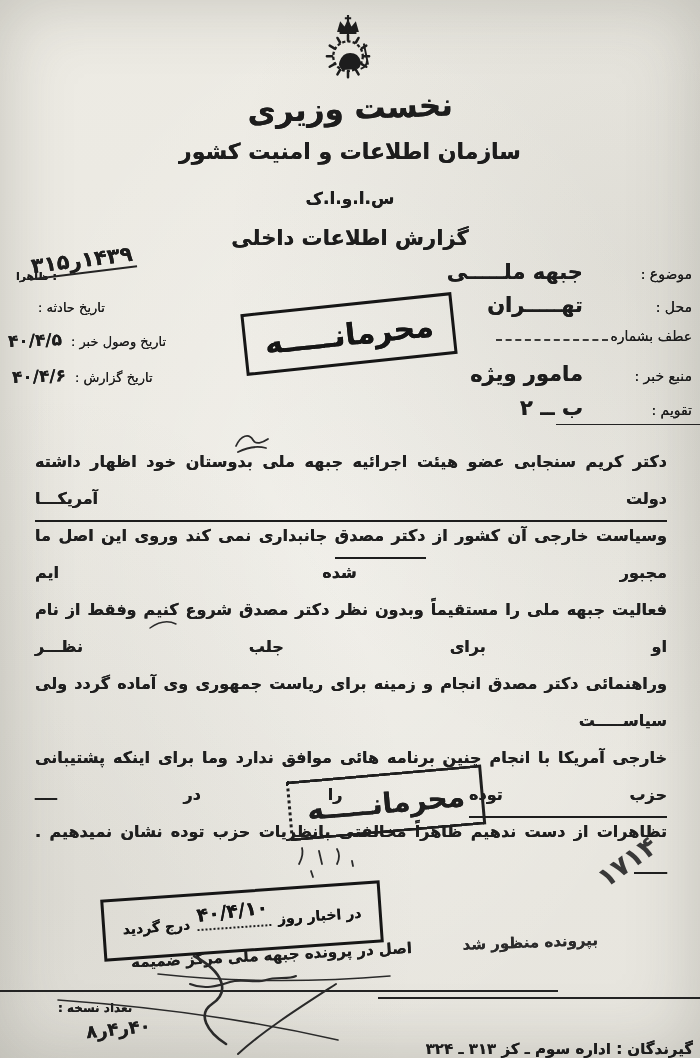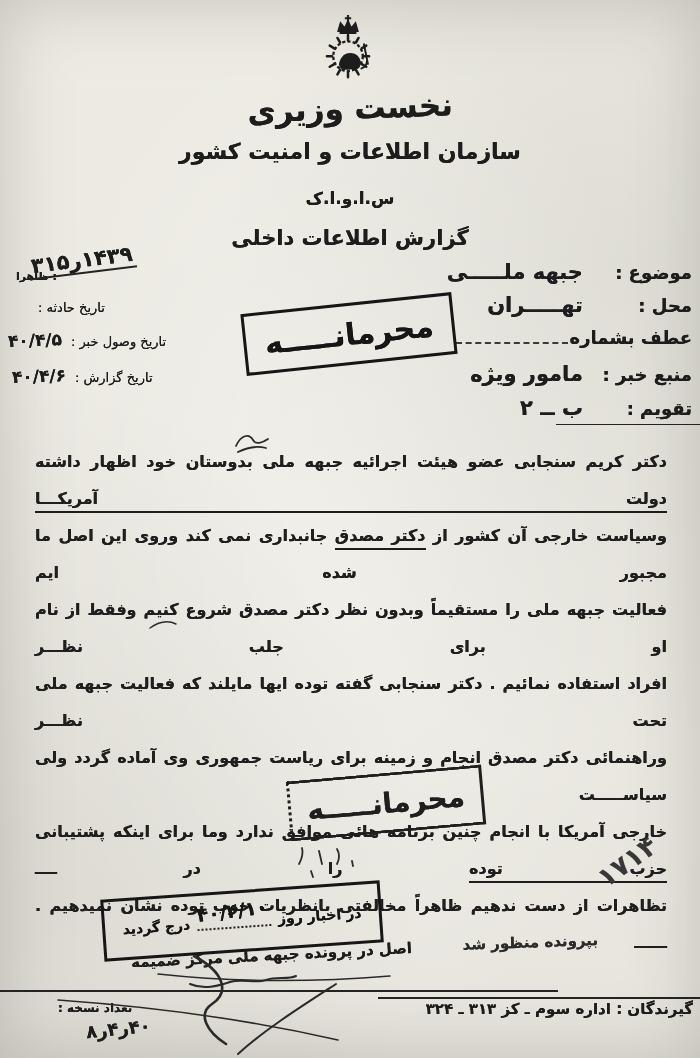--- a/index.html
+++ b/index.html
@@ -18,21 +18,21 @@
   .abs{position:absolute;}
   .inky{text-shadow:0 0 .6px currentColor;}
   
   .lh{left:0;right:0;text-align:center;font-weight:bold;}
   #ministry{top:90px;font-size:31px;transform:rotate(-2deg);letter-spacing:1px;}
   #org{top:139px;font-size:22px;text-align:center;}
   #acronym{top:188px;font-size:17px;letter-spacing:2px;}
   #reptitle{top:226px;font-size:21px;}
   
   .mrow{position:absolute;right:8px;display:flex;direction:rtl;align-items:baseline;}
-  .mrow .lab{width:95px;font-weight:bold;font-size:18px;}
+  .mrow .lab{width:95px;font-weight:normal;font-size:14px;}
   .mrow .val{font-weight:bold;font-size:21px;margin-right:14px;white-space:nowrap;}
   .dashline{display:inline-block;width:112px;border-bottom:2px dashed #3a3a38;height:12px;margin-right:2px;}
   
   .lrow{position:absolute;display:flex;direction:rtl;align-items:baseline;gap:9px;}
   .lrow .lab{font-weight:normal;font-size:13px;white-space:nowrap;}
   .hand{font-weight:bold;font-size:17px;transform:rotate(-2deg);white-space:nowrap;}
   #numlabel{font-size:11px;font-weight:bold;}
   #numvalue{font-size:21px;font-weight:bold;transform:rotate(-7deg);border-bottom:2px solid #242424;
             padding:0 3px;white-space:nowrap;display:inline-block;}
   
@@ -44,29 +44,29 @@
   #newsstamp{left:102px;top:890px;width:274px;height:56px;transform:rotate(-4deg);font-size:14px;
              direction:rtl;gap:4px;}
   #newsstamp .dots{position:relative;display:inline-block;width:74px;height:12px;
                    border-bottom:2px dotted #1d1d1d;margin:0 3px;}
   #newsdate{position:absolute;top:-15px;right:2px;font-size:19px;font-weight:bold;transform:rotate(-3deg);
             white-space:nowrap;}
   
   #bodytext{left:35px;top:443px;width:632px;direction:rtl;font-size:16px;font-weight:bold;
             line-height:37px;color:#1f1f1f;}
   .bline{text-align:justify;text-align-last:justify;white-space:normal;}
-  .useg{border-bottom:2.5px solid #1d1d1d;padding-bottom:3px;}
+  .useg{border-bottom:2.5px solid #1d1d1d;padding-bottom:12px;}
   
   #archivenum{left:594px;top:846px;font-size:27px;font-weight:bold;color:#383838;
               transform:rotate(-36deg);letter-spacing:4px;}
   #filenote{left:140px;top:946px;width:272px;direction:rtl;font-size:15px;font-weight:bold;
             transform:rotate(-3deg);white-space:nowrap;}
   #procnote{left:428px;top:934px;width:170px;direction:rtl;font-size:15px;font-weight:bold;
             transform:rotate(-2deg);color:#2c2c2c;white-space:nowrap;}
-  #recipients{left:385px;top:1000px;width:308px;direction:rtl;font-size:15px;font-weight:bold;white-space:nowrap;}
+  #recipients{left:385px;top:1040px;width:308px;direction:rtl;font-size:15px;font-weight:bold;white-space:nowrap;}
   #copieslabel{left:58px;top:1001px;font-size:12px;font-weight:bold;direction:rtl;}
   #copiesdate{left:86px;top:1018px;font-size:18px;font-weight:bold;direction:rtl;
               transform:rotate(-6deg);white-space:nowrap;}
   .rule{position:absolute;border-top:2px solid #232323;}
   #ruleEval{left:556px;top:424px;width:144px;border-top-width:1.5px;}
   #ruleA{left:0;top:990px;width:558px;}
   #ruleB{left:378px;top:997px;width:322px;}
   svg{display:block;}
   #overlay{left:0;top:0;pointer-events:none;}
 </style>
@@ -128,21 +128,20 @@
   </div>
 
   <div class="stamp inky" id="stamp1">
     <span>محرمانـــــه</span>
   </div>
 
   <div class="abs inky" id="bodytext">
     <div class="bline"><span>دکتر کریم سنجابی عضو هیئت اجرائیه جبهه ملی بدوستان خود اظهار داشته </span><span class="useg">دولت آمریکـــا</span></div>
     <div class="bline"><span>وسیاست خارجی آن کشور از </span><span class="useg">دکتر مصدق</span><span> جانبداری نمی کند وروی این اصل ما مجبور شده ایم</span></div>
     <div class="bline"><span>فعالیت جبهه ملی را مستقیماً وبدون نظر دکتر مصدق شروع کنیم وفقط از نام او برای جلب نظـــر</span></div>
-    <div class="bline"><span>افراد استفاده نمائیم . دکتر سنجابی گفته توده ایها مایلند که فعالیت جبهه ملی تحت نظـــر</span></div>
     <div class="bline"><span>وراهنمائی دکتر مصدق انجام و زمینه برای ریاست جمهوری وی آماده گردد ولی سیاســـــت</span></div>
     <div class="bline"><span>خارجی آمریکا با انجام چنین برنامه هائی موافق ندارد وما برای اینکه پشتیبانی </span><span class="useg">حزب توده</span><span> را در ــــ</span></div>
     <div class="bline"><span>تظاهرات از دست ندهیم ظاهراً مخالفتی بانظریات حزب توده نشان نمیدهیم . ــــــ</span></div>
   </div>
 
   <div class="stamp inky" id="stamp2">
     <span>محرمانـــــه</span>
   </div>
 
   <div class="abs" id="archivenum" dir="rtl">۱۷۱۴</div>

